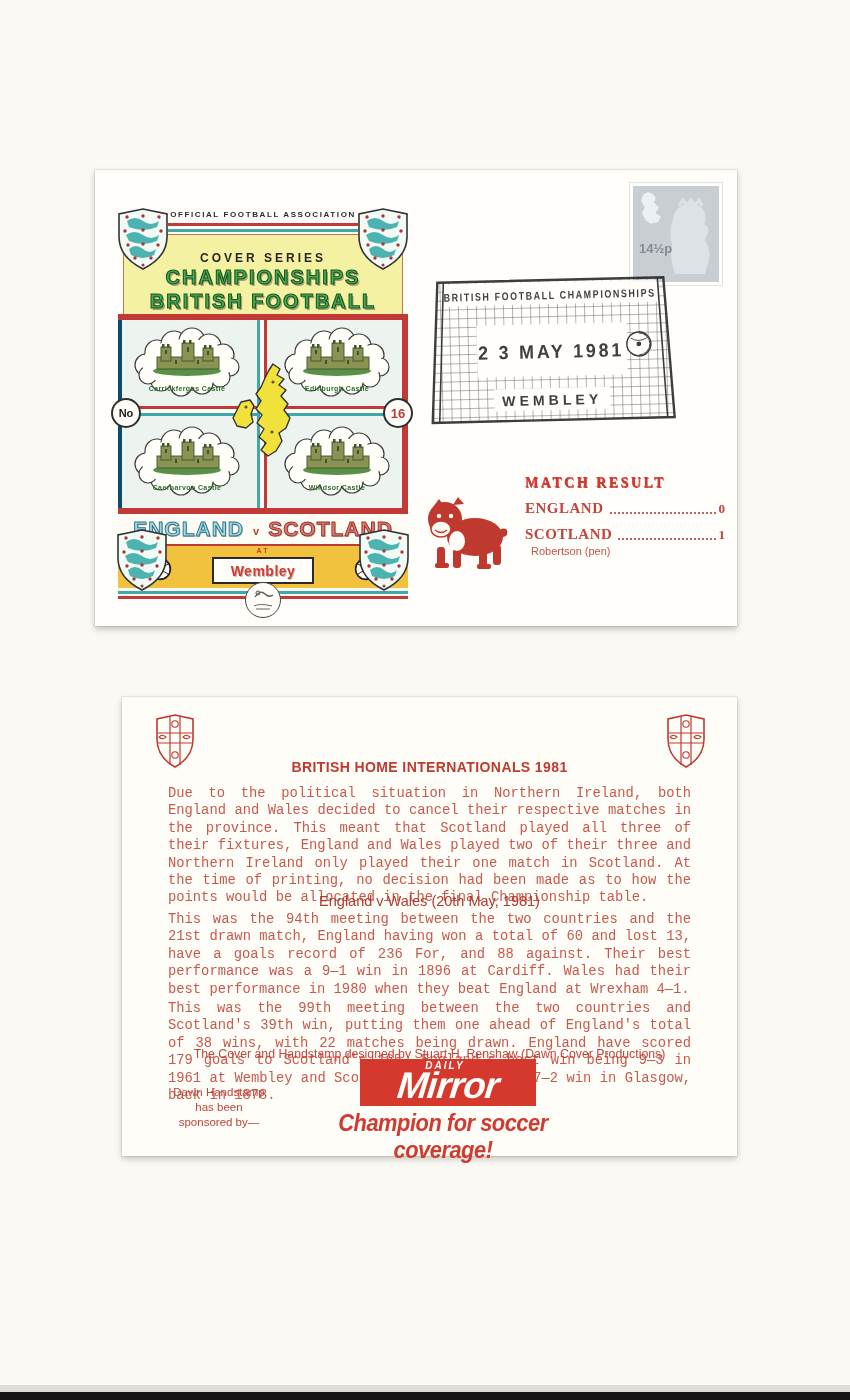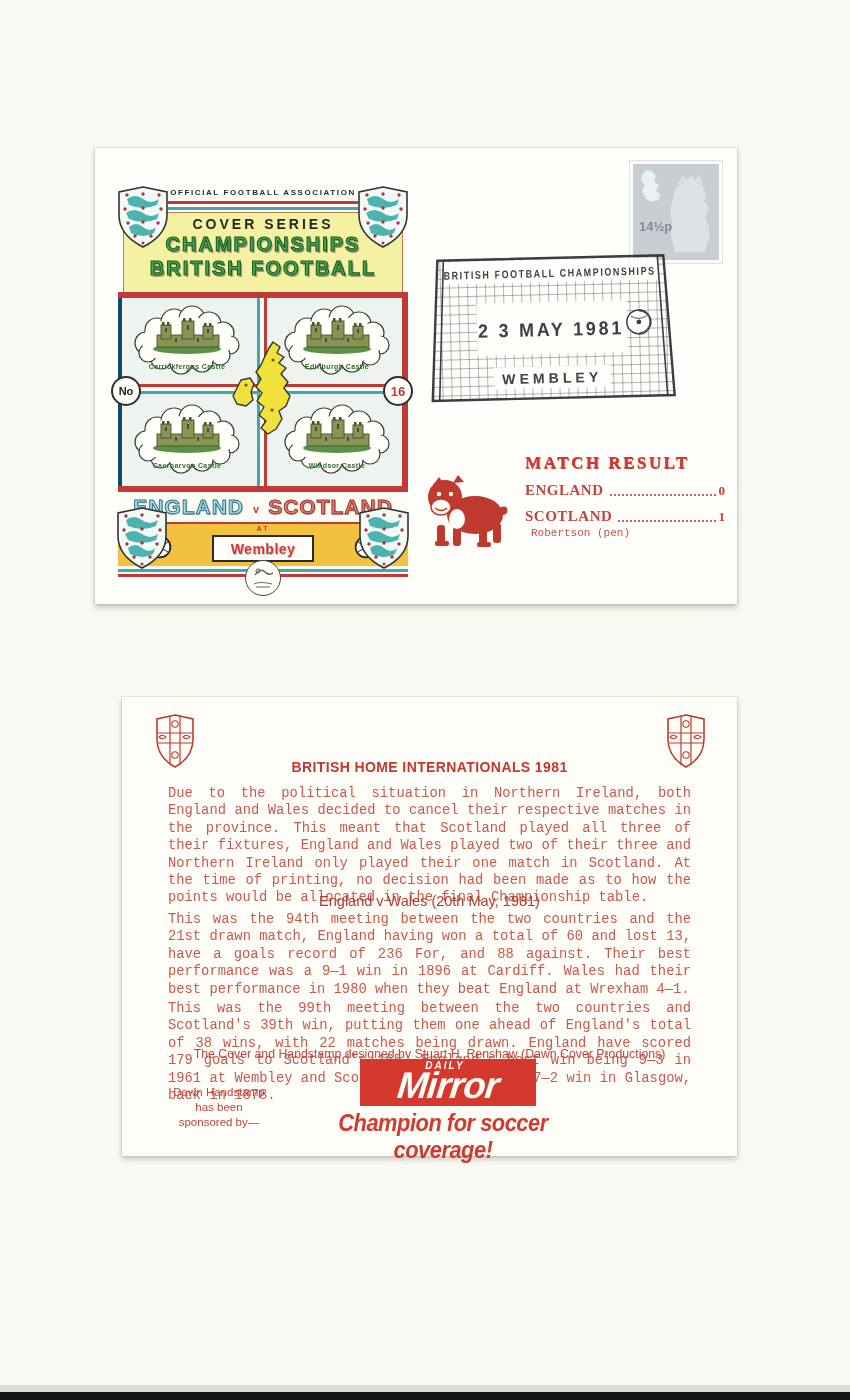--- a/index.html
+++ b/index.html
@@ -2,32 +2,32 @@
 <html><head>
 <meta charset="utf-8">
 <style>
   html,body{margin:0;padding:0;}
   .scene{position:relative;width:850px;height:1400px;background:#faf9f4;overflow:hidden;
          font-family:"Liberation Sans",sans-serif;}
   .bottom-grey{position:absolute;left:0;top:1385px;width:850px;height:8px;background:#dedcd6;}
   .bottom-strip{position:absolute;left:0;top:1392px;width:850px;height:8px;background:#161616;}
 
   
-  .envelope{position:absolute;left:95px;top:148px;width:642px;height:456px;background:#fffefa;
+  .envelope{position:absolute;left:95px;top:170px;width:642px;height:456px;background:#fffefa;
             box-shadow:0 3px 6px rgba(120,115,100,.45),0 0 0 1px rgba(200,195,185,.35);}
 
   
   .cachet{position:absolute;left:23px;top:28px;width:290px;height:420px;}
   .assoc{position:absolute;top:12px;left:52px;right:52px;text-align:center;font-size:8px;
          letter-spacing:1.6px;color:#2b2b2b;font-weight:bold;}
   .stripebar{position:absolute;top:25px;left:50px;right:50px;height:9px;
              background:linear-gradient(#c13a38 0 2.5px,#fdfcf2 2.5px 6px,#3fa8a8 6px 8.5px,transparent 8.5px);}
   .yellow-panel{position:absolute;top:36px;left:5px;right:5px;height:80px;background:#f5f1a2;
                 border:1px solid #c07b4a;text-align:center;}
-  .cover-series{margin-top:3px;font-size:14px;letter-spacing:3px;color:#262626;font-weight:bold;}
+  .cover-series{margin-top:16px;font-size:12px;letter-spacing:3px;color:#262626;font-weight:bold;}
   .big-title{font-weight:900;font-size:20px;letter-spacing:2px;color:#46ad4c;line-height:24px;
              -webkit-text-stroke:1.1px #1c5722;text-shadow:1.6px 1.6px 0 rgba(80,80,80,.5);}
   .red-band{position:absolute;left:0;right:0;height:6px;background:#c13a38;}
   .rb1{top:116px}.rb2{top:310px}
   .main-panel{position:absolute;top:122px;left:0;right:0;height:188px;background:#edf4ef;
               border-left:4px solid #0c4a6e;border-right:6px solid #c13a38;}
   .hdiv{position:absolute;left:0;right:0;top:86px;height:10px;
         background:linear-gradient(#c13a38 0 3px,#fdfdf6 3px 7px,#3fa8a8 7px 10px);}
   .vdiv{position:absolute;top:0;bottom:0;left:calc(50% - 5px);width:10px;
         background:linear-gradient(90deg,#3fa8a8 0 3px,#fdfdf6 3px 7px,#c13a38 7px 10px);}
@@ -68,27 +68,27 @@
 
   
   .stamp{position:absolute;left:538px;top:16px;width:86px;height:96px;background:#c9ced3;
          box-shadow:0 0 0 3px #fdfdfa,0 0 0 4px #e3e2dc;z-index:5;}
   .stamp-value{position:absolute;left:6px;bottom:26px;font-size:13px;font-weight:bold;color:#848b92;}
 
   
   .match{position:absolute;left:326px;top:305px;width:315px;}
   .bulldog{position:absolute;left:2px;top:14px;width:86px;height:84px;}
   .mr-body{margin-left:104px;}
-  .mr-title{font-family:"Liberation Serif",serif;font-weight:900;font-size:17px;letter-spacing:2.5px;
+  .mr-title{font-family:"Liberation Serif",serif;font-weight:900;font-size:14px;letter-spacing:2.5px;
             color:#cf3b31;text-shadow:.6px .6px 0 #cf3b31;}
   .mr-row{display:flex;align-items:flex-end;margin-top:9px;width:200px;}
   .mr-team{font-family:"Liberation Serif",serif;font-weight:bold;font-size:15px;color:#c0453c;letter-spacing:.5px;}
   .mr-lead{flex:1;border-bottom:2px dotted #c9625a;margin:0 3px 3px 6px;height:1px;}
   .mr-score{font-family:"Liberation Serif",serif;font-weight:bold;font-size:13px;color:#c0453c;}
-  .mr-note{font-family:Liberation Mono, monospace;font-size:11px;color:#c4544a;margin:2px 0 17px 6px;}
+  .mr-note{font-family:Liberation Sans, sans-serif;font-size:11px;color:#c4544a;margin:2px 0 17px 6px;}
 
   
   .card{position:absolute;left:122px;top:697px;width:615px;height:459px;background:#fffdf7;
         box-shadow:0 3px 6px rgba(120,115,100,.4),0 0 0 1px rgba(205,200,190,.35);color:#c65a4e;}
   .card-shield{position:absolute;width:42px;height:56px;top:16px;}
   .cs-l{left:32px}.cs-r{right:30px}
   .card-title{position:absolute;top:32px;left:80px;right:80px;text-align:center;font-size:15px;
               font-weight:bold;color:#c0392f;letter-spacing:.2px;}
   .card-subtitle{position:absolute;top:62px;left:80px;right:80px;text-align:center;font-size:14px;
                  font-weight:bold;color:#c0392f;letter-spacing:.4px;}

